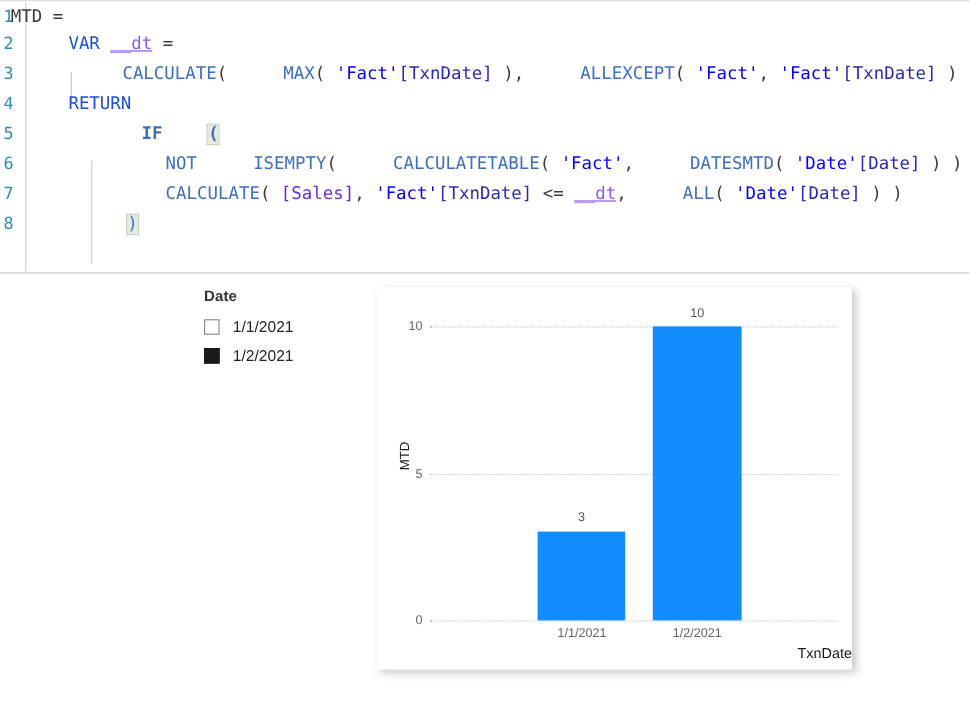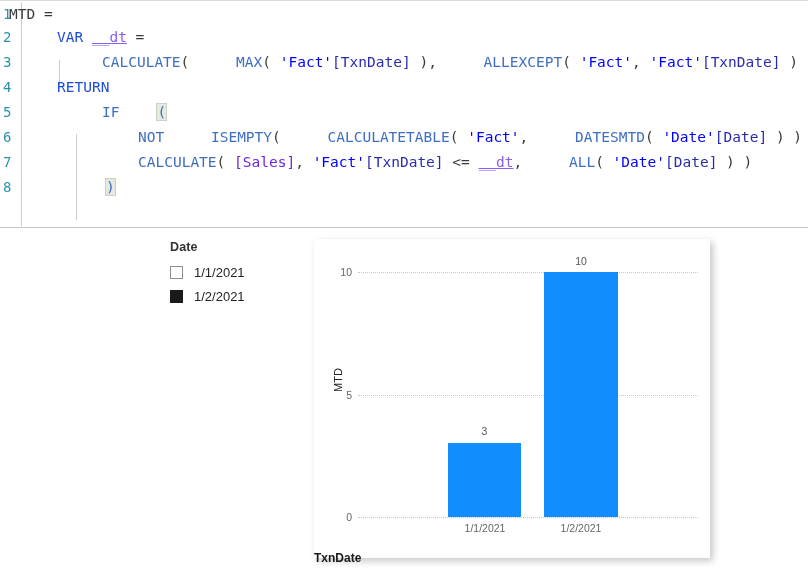--- a/index.html
+++ b/index.html
@@ -95,22 +95,22 @@
   }
   .xtick{
     position:absolute;font-size:10.5px;color:#666666;text-align:center;
   }
   #y-axis-title{
     position:absolute;left:-6px;top:135px;width:60px;
     font-size:11px;color:#222222;text-align:center;
     transform:rotate(-90deg);transform-origin:center center;
   }
   #x-axis-title{
-    position:absolute;left:0;top:312px;width:396px;
-    font-size:12px;color:#1a1a1a;text-align:left;font-weight:bold;
+    position:absolute;left:0;top:298px;width:396px;
+    font-size:12px;color:#1a1a1a;text-align:right;font-weight:normal;
   }
 </style>
 </head>
 <body>
 
 <div id="code-editor">
   <div class="topline"></div>
   <div class="gutter-rule"></div>
   <div class="indent-guide" id="ig1"></div>
   <div class="indent-guide" id="ig2"></div>
@@ -130,21 +130,21 @@
     <span class="ltext" style="left:64px;"><span class="fn">CALCULATE</span><span class="pl">( </span><span class="fn">MAX</span><span class="pl">( </span><span class="tbl">'Fact'</span><span class="col">[TxnDate]</span><span class="pl"> ), </span><span class="fn">ALLEXCEPT</span><span class="pl">( </span><span class="tbl">'Fact'</span><span class="pl">, </span><span class="tbl">'Fact'</span><span class="col">[TxnDate]</span><span class="pl"> ) )</span></span>
   </div>
 
   <div class="code-line" style="top:0px;">
     <span class="lnum">4</span>
     <span class="ltext"><span class="kw">RETURN</span></span>
   </div>
 
   <div class="code-line" style="top:0px;">
     <span class="lnum">5</span>
-    <span class="ltext" style="left:64px;"><span class="fn">IF</span><span class="fn brk-hl">(</span></span>
+    <span class="ltext" style="left:80px;font-weight:bold;"><span class="fn">IF</span><span class="fn brk-hl">(</span></span>
   </div>
 
   <div class="code-line" style="top:0px;">
     <span class="lnum">6</span>
     <span class="ltext" style="left:100px;"><span class="fn">NOT</span><span class="pl"> </span><span class="fn">ISEMPTY</span><span class="pl">( </span><span class="fn">CALCULATETABLE</span><span class="pl">( </span><span class="tbl">'Fact'</span><span class="pl">, </span><span class="fn">DATESMTD</span><span class="pl">( </span><span class="tbl">'Date'</span><span class="col">[Date]</span><span class="pl"> ) ) ),</span></span>
   </div>
 
   <div class="code-line" style="top:0px;">
     <span class="lnum">7</span>
     <span class="ltext" style="left:100px;"><span class="fn">CALCULATE</span><span class="pl">( </span><span class="meas">[Sales]</span><span class="pl">, </span><span class="tbl">'Fact'</span><span class="col">[TxnDate]</span><span class="pl"> </span><span class="pl">&lt;=</span><span class="pl"> </span><span class="var">__dt</span><span class="pl">, </span><span class="fn">ALL</span><span class="pl">( </span><span class="tbl">'Date'</span><span class="col">[Date]</span><span class="pl"> ) )</span></span>

